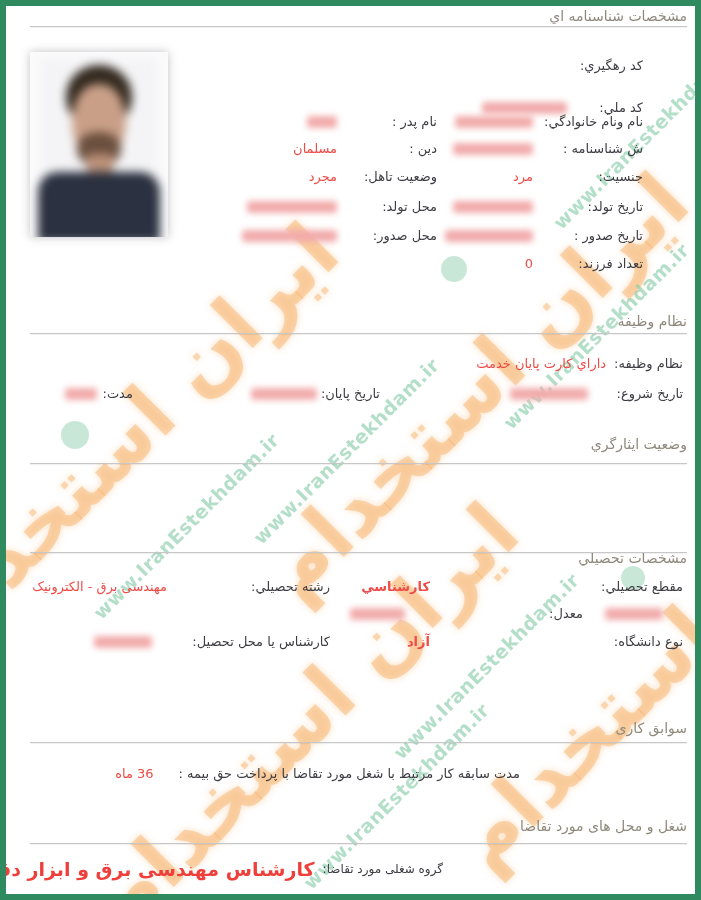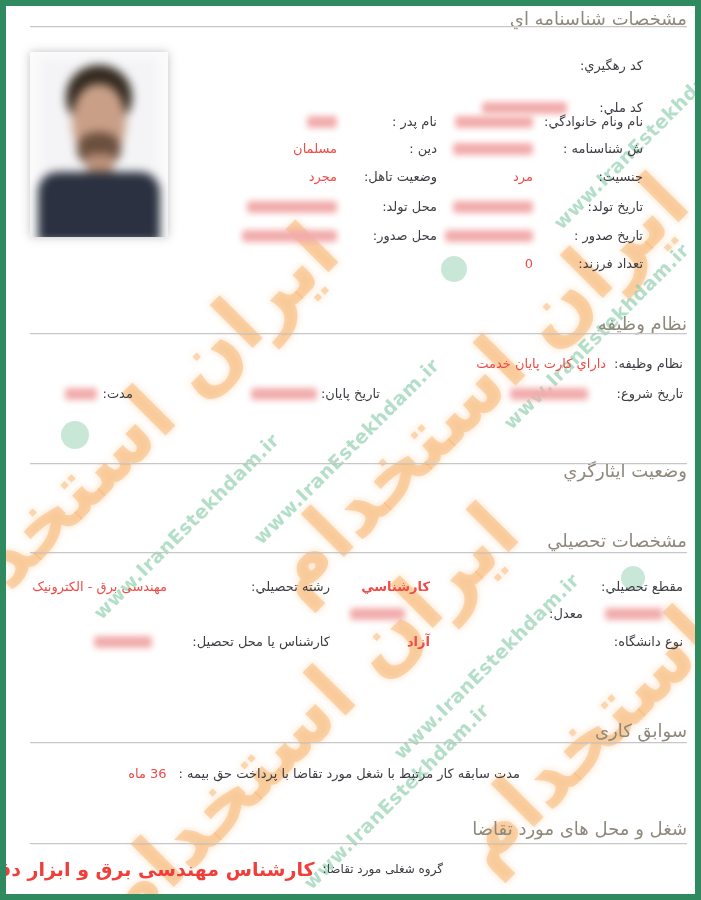--- a/index.html
+++ b/index.html
@@ -21,21 +21,21 @@
     color:rgba(247,181,114,0.50);
     text-shadow:0 0 7px rgba(247,181,114,0.45);
   }
   .wm-url{
     font-size:19px;font-weight:bold;letter-spacing:.5px;
     color:rgba(133,202,166,0.62);
     font-family:"DejaVu Sans", sans-serif;
   }
   .wm-dot{position:absolute;border-radius:50%;background:rgba(133,202,166,0.45);}
   
-  .sec-h{position:absolute;right:8px;font-size:18px;color:#8f897c;z-index:2;}
+  .sec-h{position:absolute;right:8px;font-size:14px;color:#8f897c;z-index:2;}
   .divider{position:absolute;left:24px;right:8px;height:1px;background:#c7c7c7;
            box-shadow:0 1px 1px rgba(0,0,0,.07);z-index:2;}
   
   .row{position:absolute;left:10px;right:0;height:17px;display:flex;align-items:center;
        font-size:13px;color:#3e3d43;white-space:nowrap;z-index:2;}
   .red{color:#ef4b47;}
   .blur{height:12px;border-radius:3px;background:#f2abab;filter:blur(3px);flex:0 0 auto;}
   .w95{width:95px}.w90{width:90px}.w88{width:88px}.w85{width:85px}.w80{width:80px}
   .w78{width:78px}.w66{width:66px}.w58{width:58px}.w55{width:55px}.w32{width:32px}.w30{width:30px}
   .pull-r{margin-right:-34px;}
@@ -177,24 +177,24 @@
 
   <div class="row s2" style="top:379px">
     <span style="width:75px">تاريخ شروع:</span>
     <span class="blur w78" style="margin-right:20px"></span>
     <span style="margin-right:130px">تاريخ پايان:</span>
     <span class="blur w66" style="margin-right:4px"></span>
     <span style="margin-right:118px">مدت:</span>
     <span class="blur w32" style="margin-right:6px"></span>
   </div>
 
-  <div class="sec-h" style="top:454px">وضعيت ايثارگري</div>
+  <div class="sec-h" style="top:430px">وضعيت ايثارگري</div>
   <div class="divider" style="top:457px"></div>
 
-  <div class="sec-h" style="top:524px">مشخصات تحصيلي</div>
+  <div class="sec-h" style="top:544px">مشخصات تحصيلي</div>
   <div class="divider" style="top:546px"></div>
 
   <div class="row s4" style="top:572px">
     <span class="c1">مقطع تحصيلي:</span>
     <span class="v1 red">كارشناسي</span>
     <span class="c2">رشته تحصيلي:</span>
     <span class="red" style="margin-right:45px">مهندسی برق - الکترونیک</span>
   </div>
 
   <div class="row s4" style="top:599px">
@@ -211,21 +211,21 @@
     <span class="c2">کارشناس يا محل تحصيل:</span>
     <span class="blur w58" style="margin-right:60px"></span>
   </div>
 
 
   <div class="sec-h" style="top:714px">سوابق کاری</div>
   <div class="divider" style="top:736px"></div>
 
   <div class="row s5" style="top:759px">
     <span>مدت سابقه کار مرتبط با شغل مورد تقاضا با پرداخت حق بیمه :</span>
-    <span class="red" style="margin-right:12px">36 ماه</span>
+    <span class="red" style="margin-right:25px">36 ماه</span>
   </div>
 
   <div class="sec-h" style="top:812px">شغل و محل های مورد تقاضا</div>
   <div class="divider" style="top:837px"></div>
 
   <div class="row s6" style="top:850px">
     <span style="font-size:12px">گروه شغلی مورد تقاضا:</span>
     <span class="job-value">کارشناس مهندسی برق و ابزار دقیق</span>
   </div>
 

